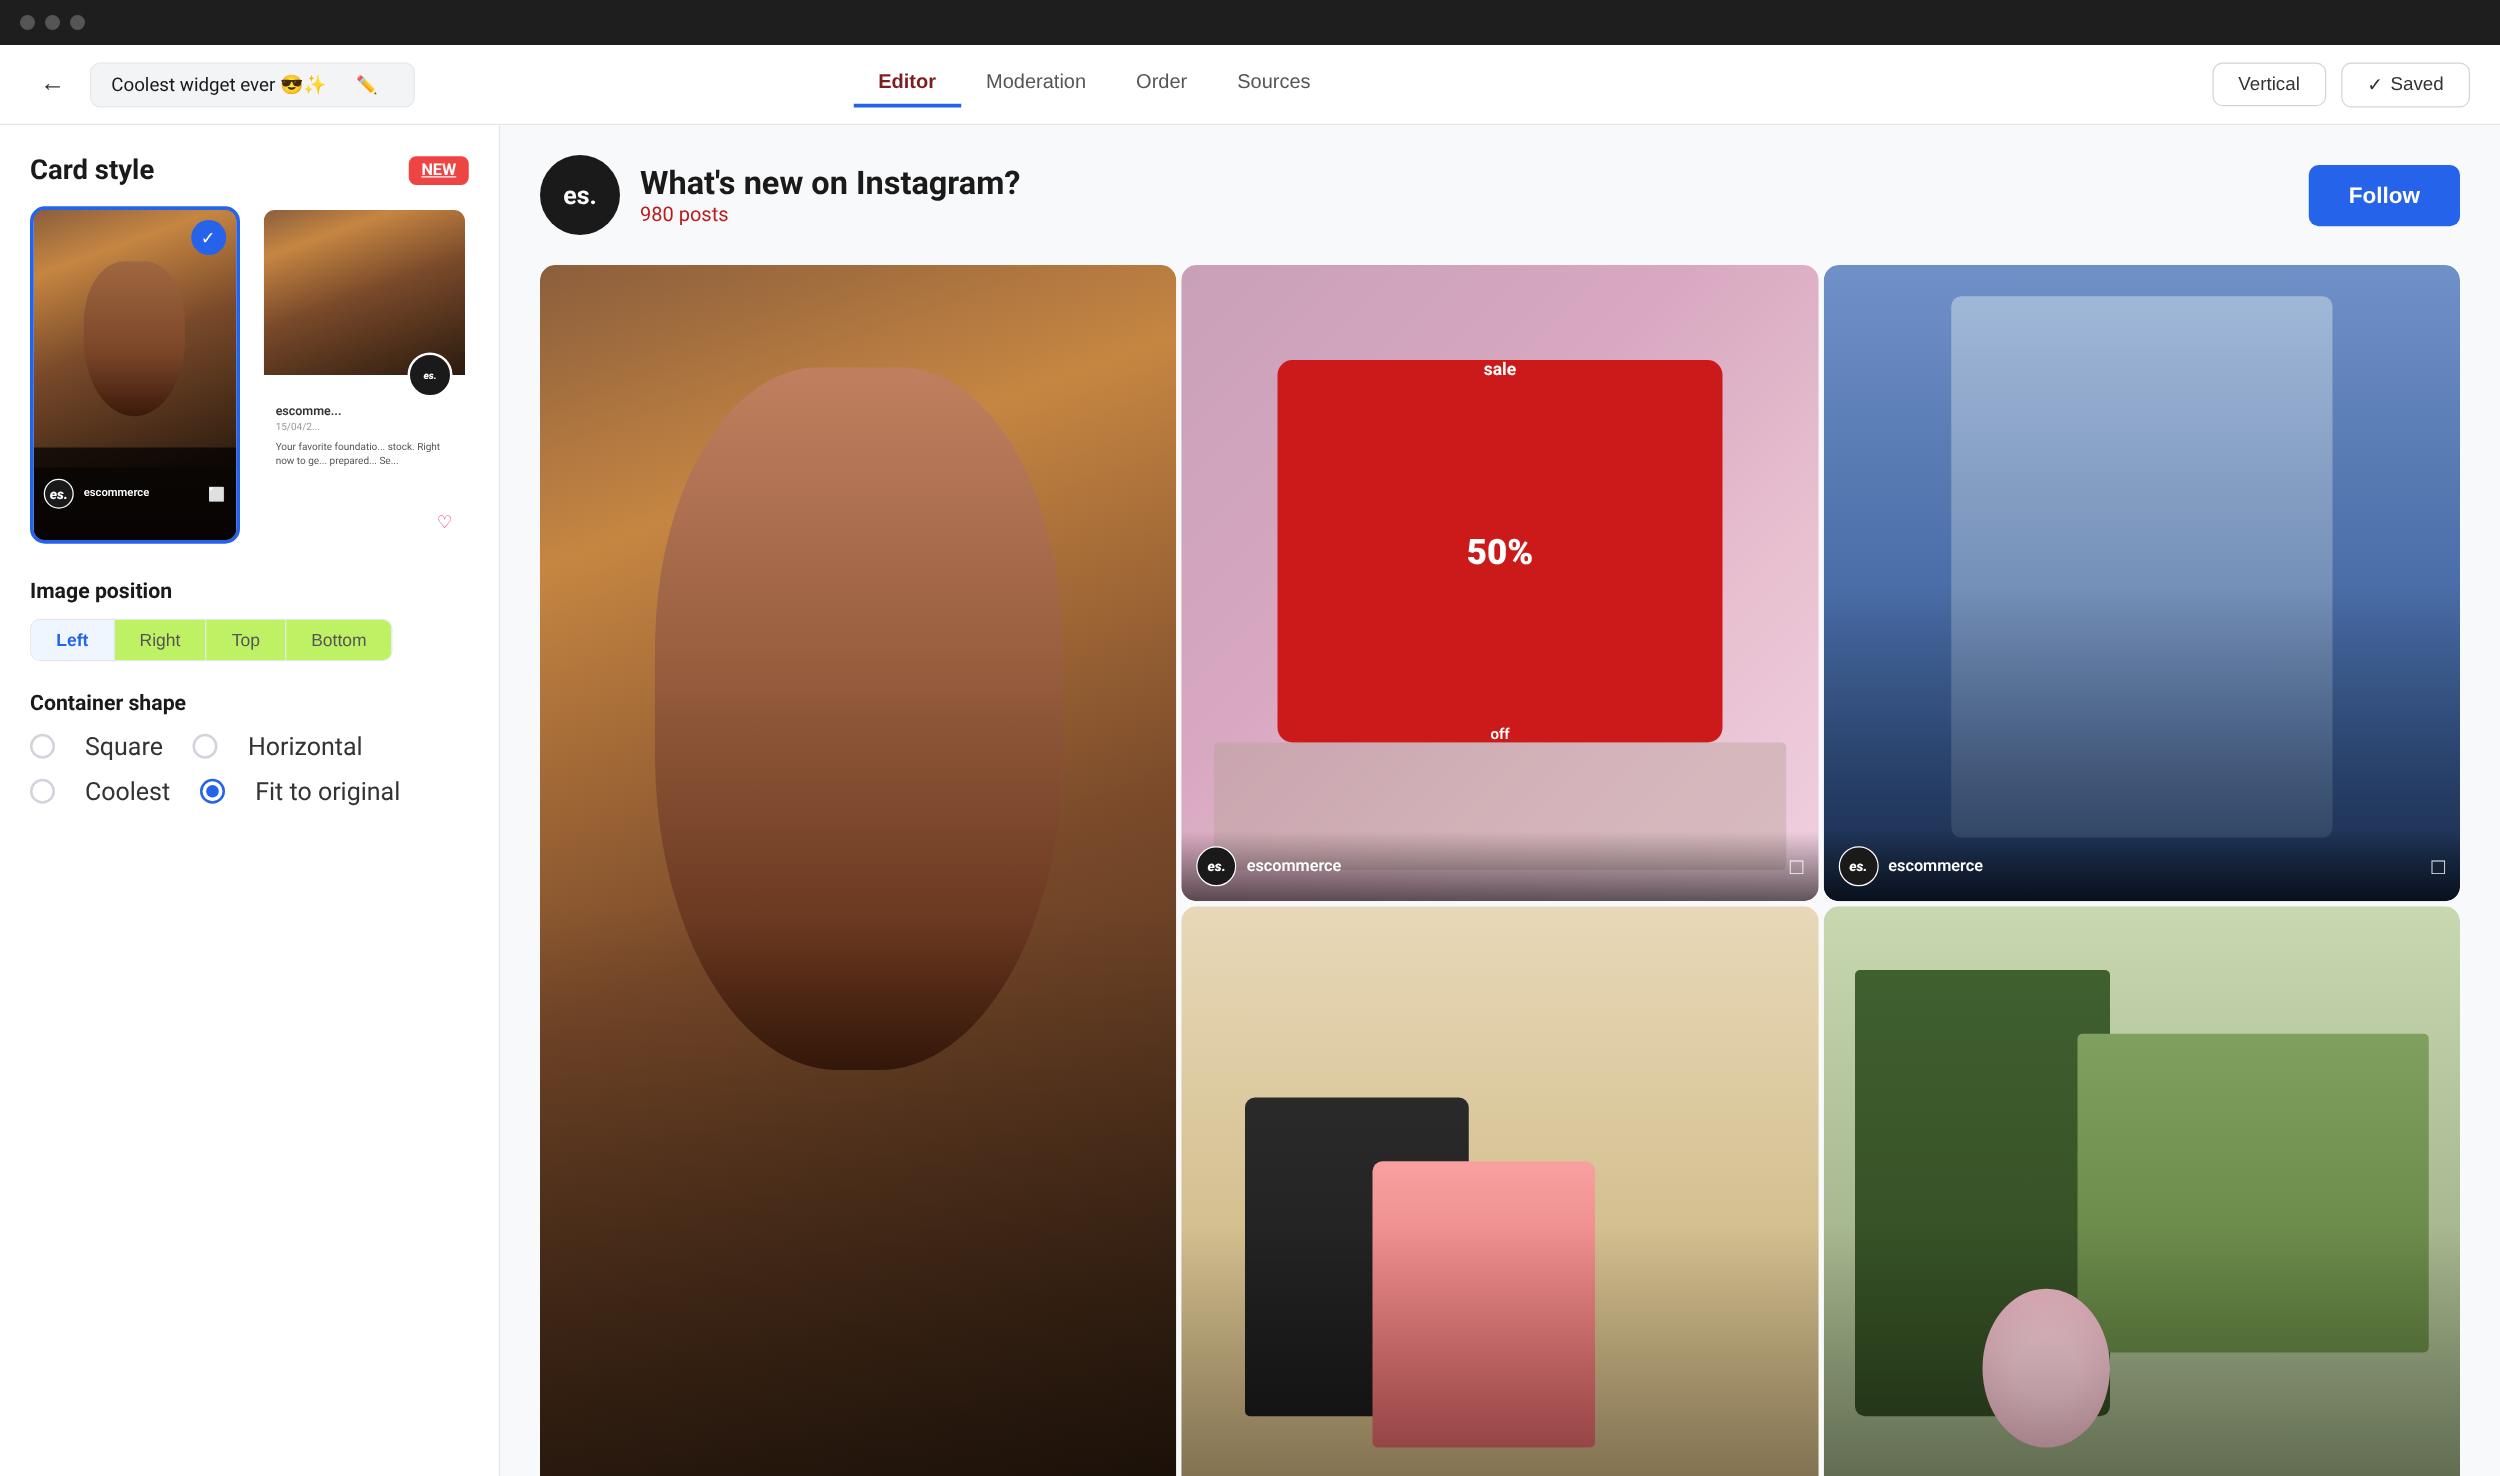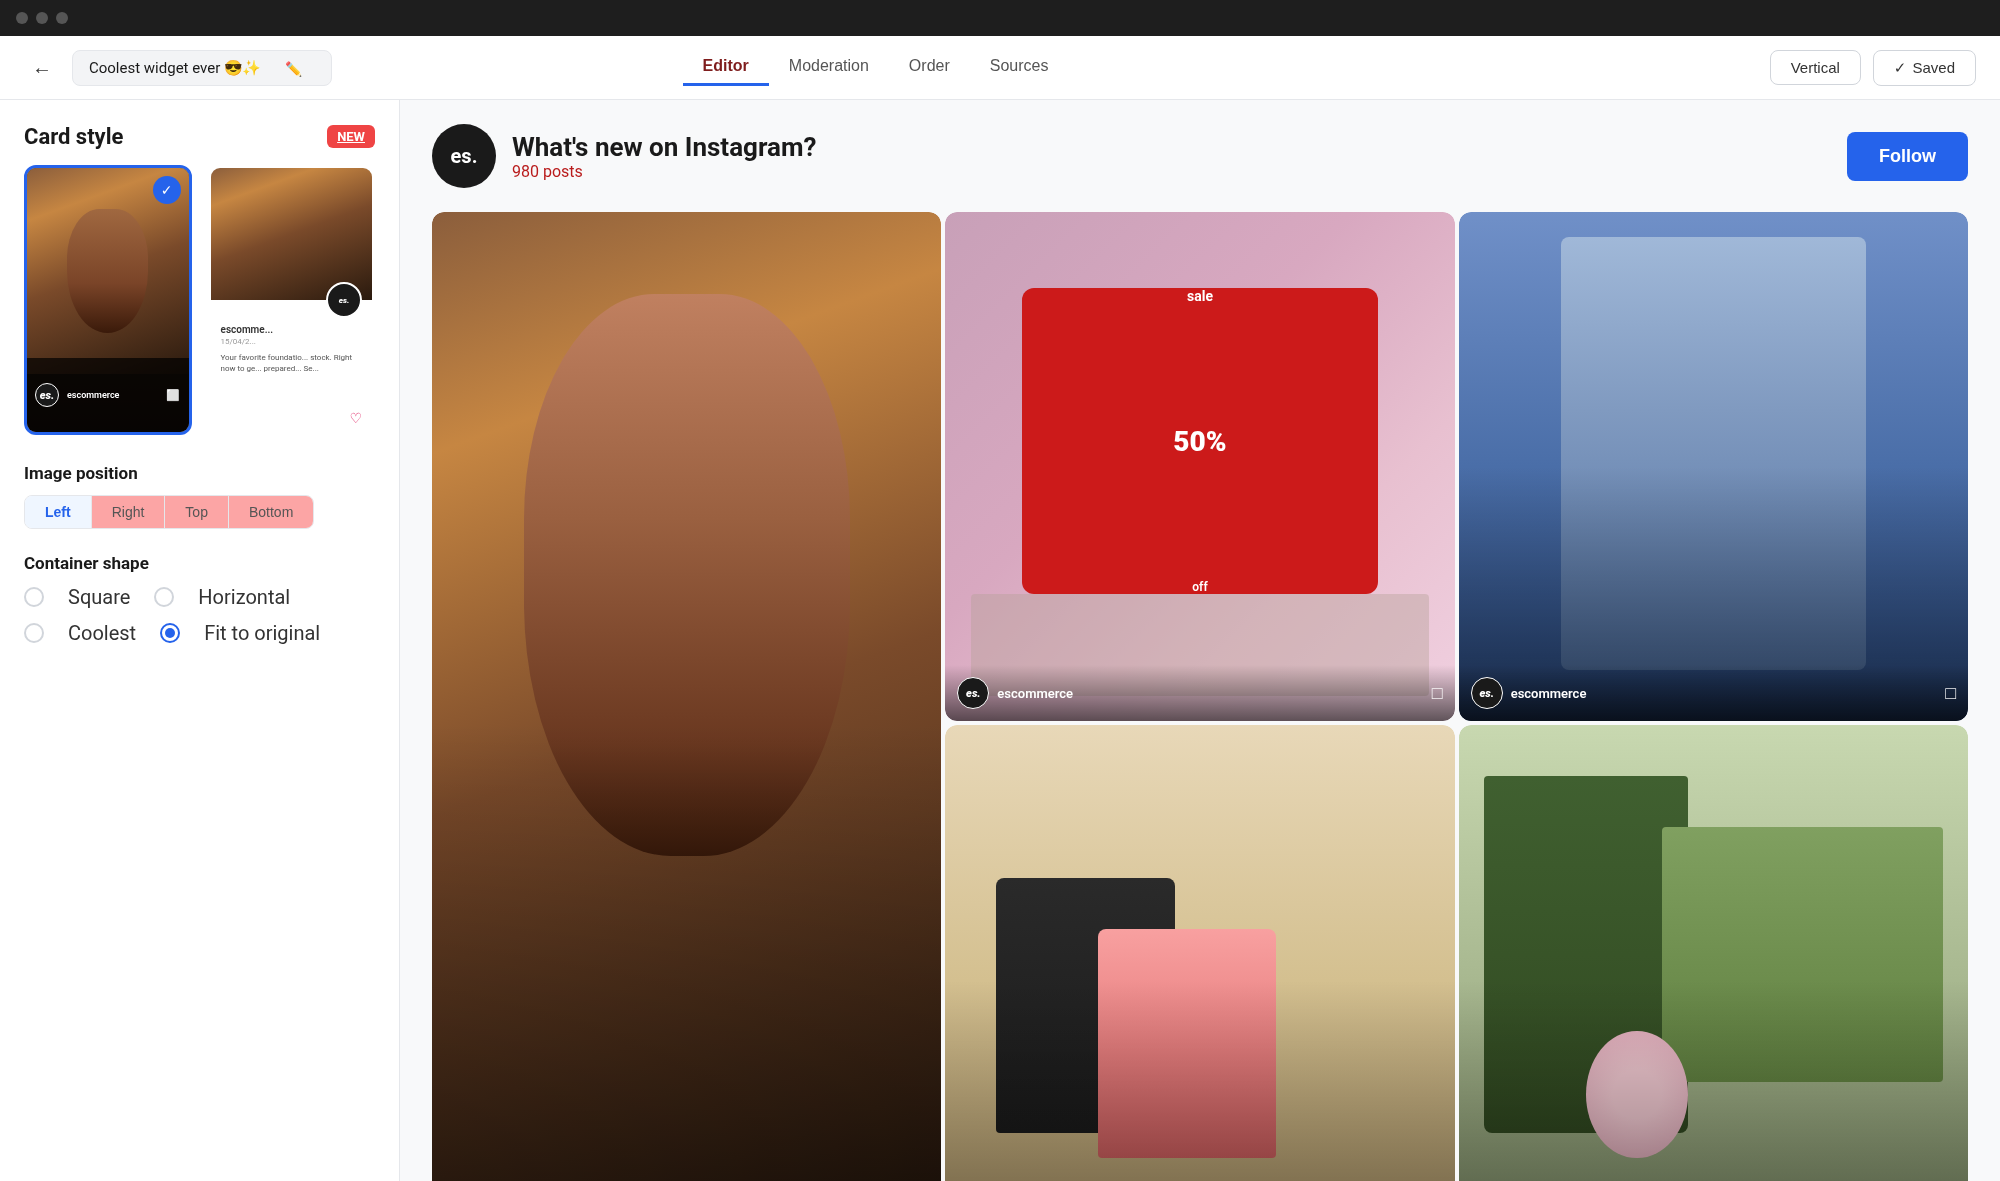--- a/index.html
+++ b/index.html
@@ -283,21 +283,21 @@
       display: flex;
       gap: 0;
       border: 1px solid #e5e7eb;
       border-radius: 8px;
       overflow: hidden;
       width: fit-content;
     }
     .pos-btn {
       padding: 8px 20px;
       border: none;
-      background: #fca5a5;
+      background: #bef264;
       font-size: 14px;
       cursor: pointer;
       color: #555;
       border-right: 1px solid #e5e7eb;
     }
     .pos-btn:last-child { border-right: none; }
     .pos-btn.active {
       background: #eff6ff;
       color: #2563eb;
       font-weight: 600;

